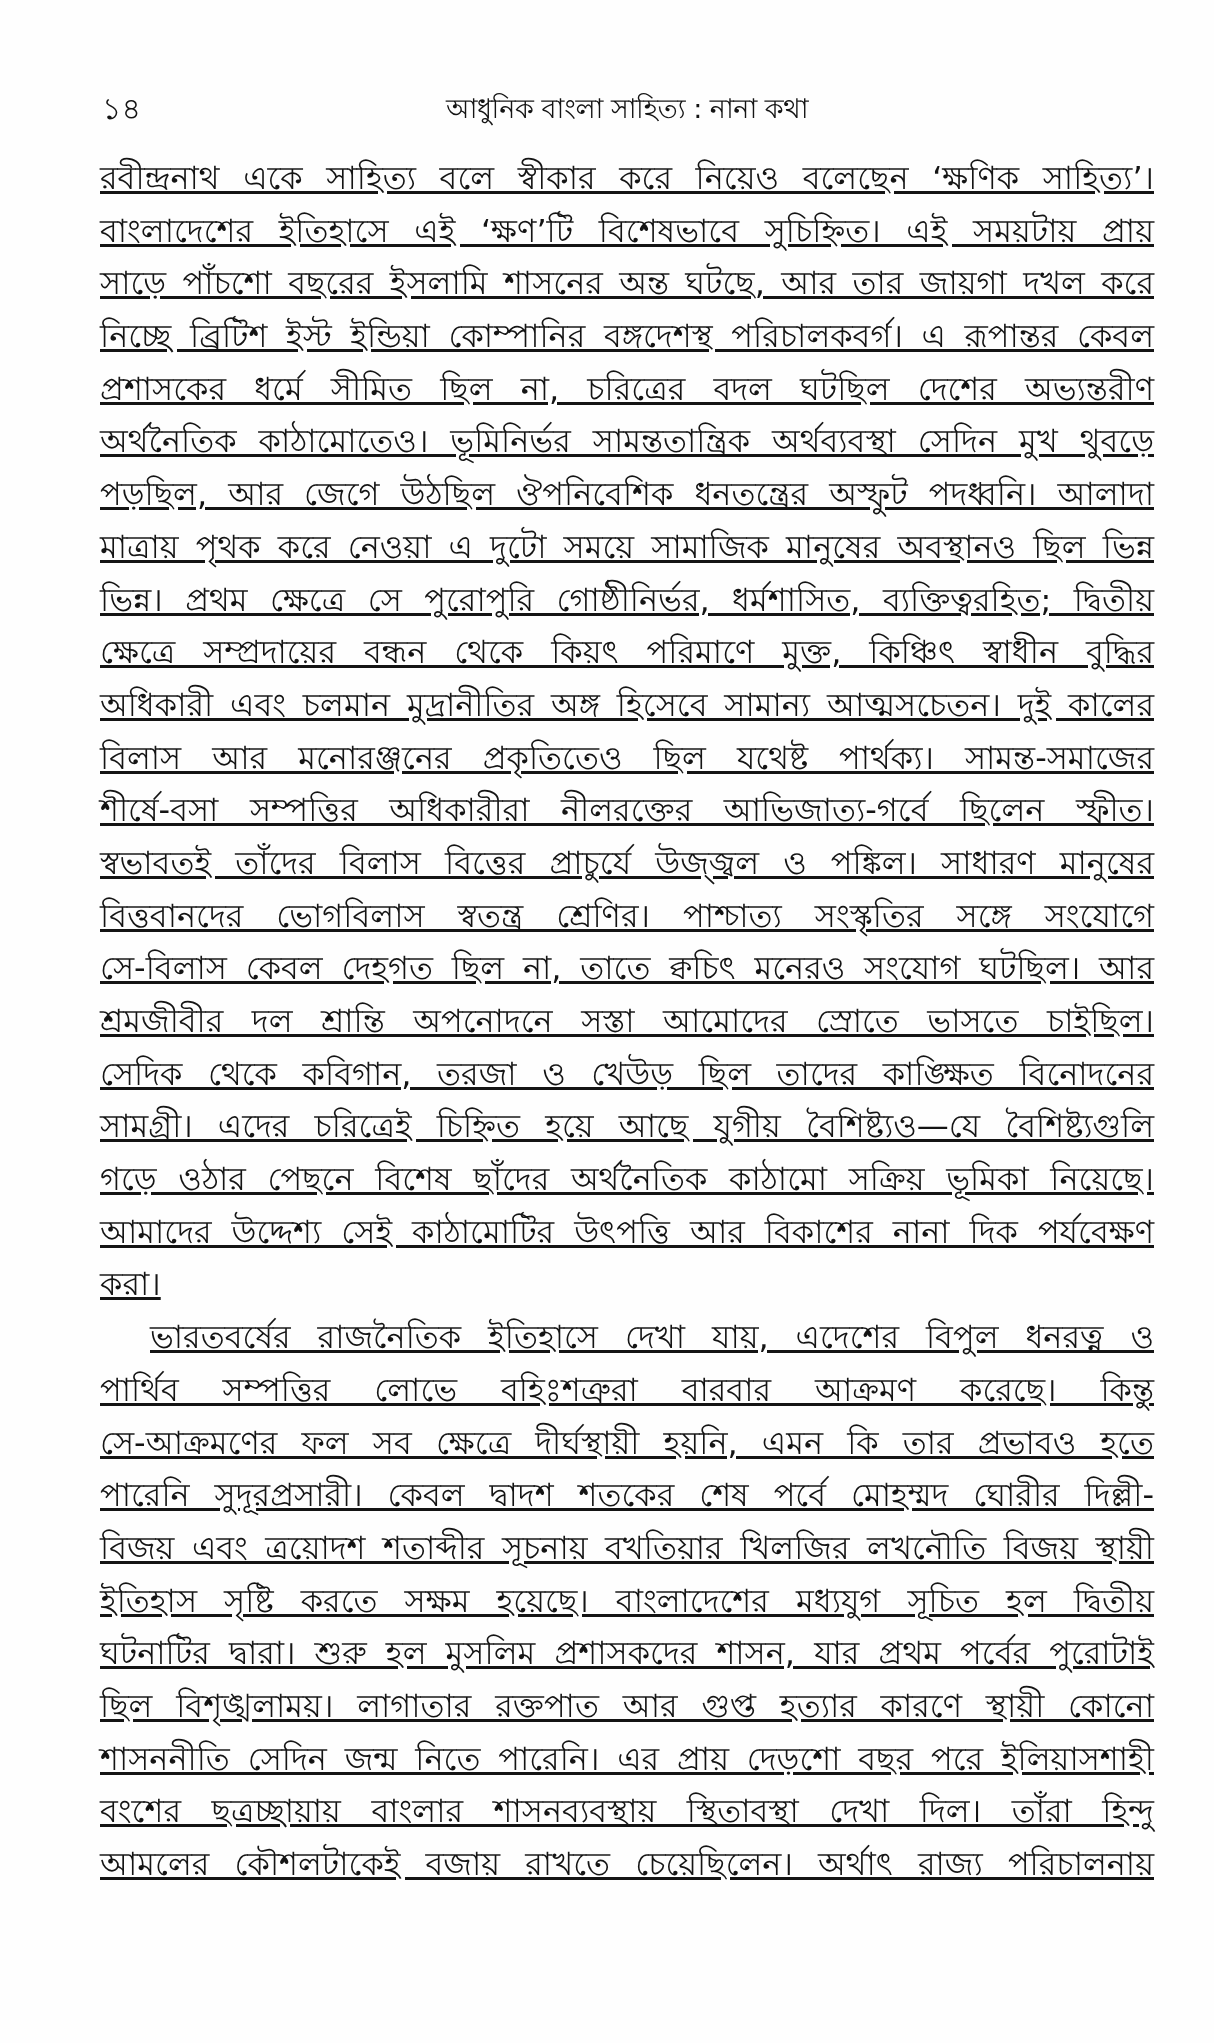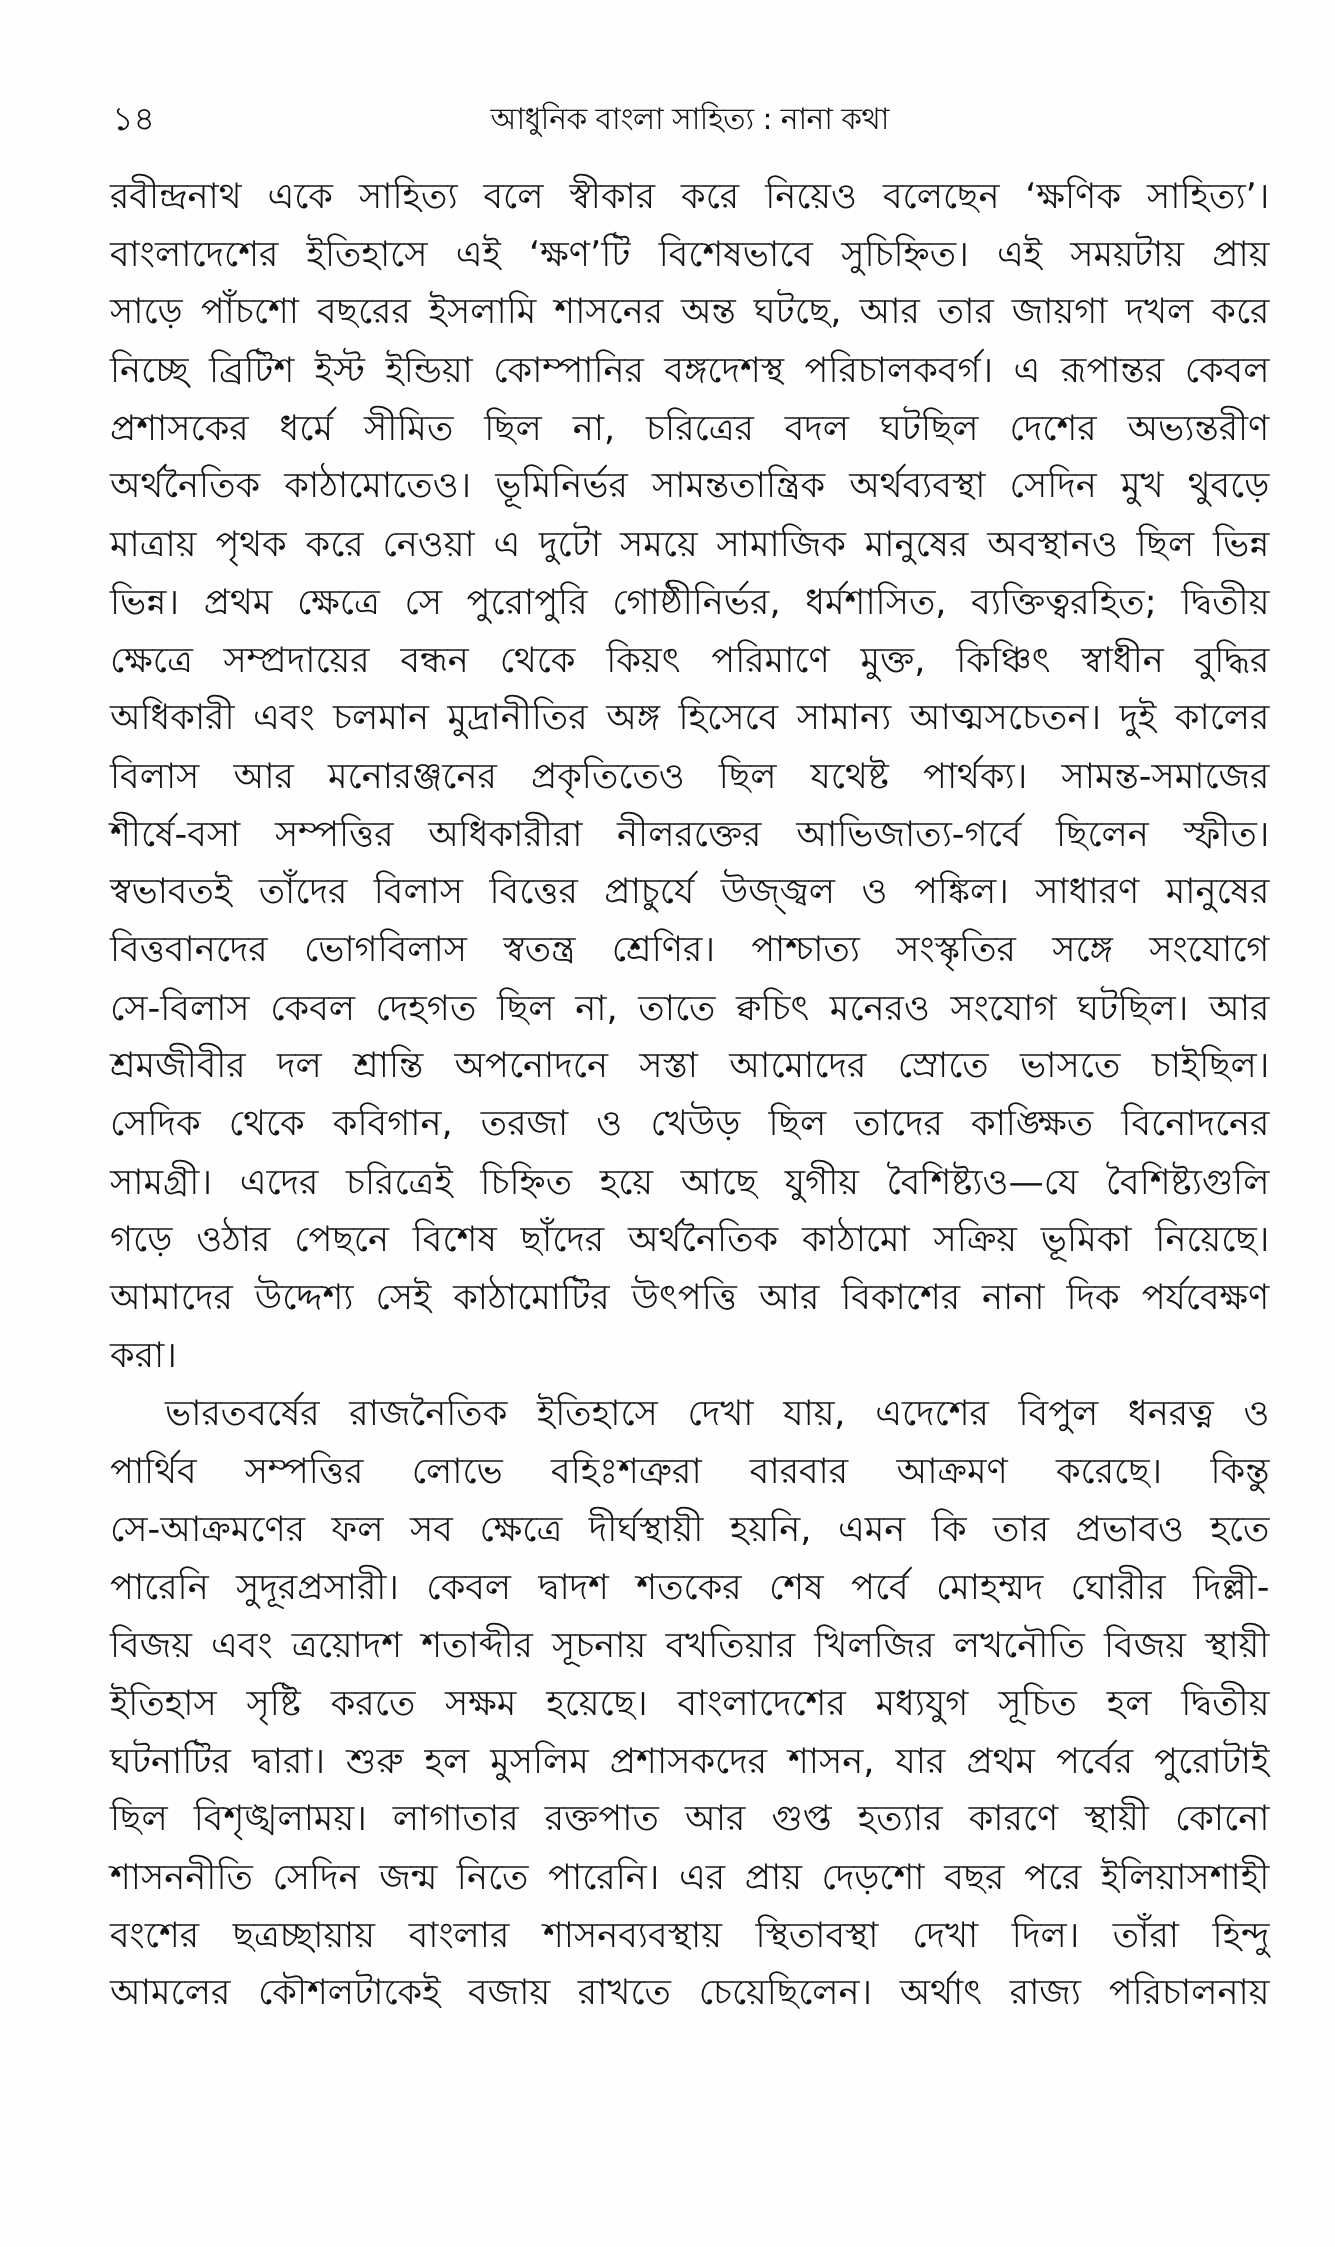--- a/index.html
+++ b/index.html
@@ -43,20 +43,21 @@
       text-align: center;
       font-size: 27px;
       line-height: 46px;
       letter-spacing: -0.5px;
     }
     .body-text {
       position: absolute;
       left: 100px;
       top: 152px;
       width: 1054px;
+      text-decoration: underline;
     }
     .line {
       display: block;
       height: 52.7px;
       line-height: 52.7px;
       font-size: 32px;
       white-space: nowrap;
       text-align: justify;
       text-align-last: justify;
       overflow: visible;
@@ -80,20 +81,21 @@
 
   <div class="body-text">
 
     <div>
       <span class="line">রবীন্দ্রনাথ একে সাহিত্য বলে স্বীকার করে নিয়েও বলেছেন ‘ক্ষণিক সাহিত্য’।</span>
       <span class="line">বাংলাদেশের ইতিহাসে এই ‘ক্ষণ’টি বিশেষভাবে সুচিহ্নিত। এই সময়টায় প্রায়</span>
       <span class="line">সাড়ে পাঁচশো বছরের ইসলামি শাসনের অন্ত ঘটছে, আর তার জায়গা দখল করে</span>
       <span class="line">নিচ্ছে ব্রিটিশ ইস্ট ইন্ডিয়া কোম্পানির বঙ্গদেশস্থ পরিচালকবর্গ। এ রূপান্তর কেবল</span>
       <span class="line">প্রশাসকের ধর্মে সীমিত ছিল না, চরিত্রের বদল ঘটছিল দেশের অভ্যন্তরীণ</span>
       <span class="line">অর্থনৈতিক কাঠামোতেও। ভূমিনির্ভর সামন্ততান্ত্রিক অর্থব্যবস্থা সেদিন মুখ থুবড়ে</span>
+      <span class="line">পড়ছিল, আর জেগে উঠছিল ঔপনিবেশিক ধনতন্ত্রের অস্ফুট পদধ্বনি। আলাদা</span>
       <span class="line">মাত্রায় পৃথক করে নেওয়া এ দুটো সময়ে সামাজিক মানুষের অবস্থানও ছিল ভিন্ন</span>
       <span class="line">ভিন্ন। প্রথম ক্ষেত্রে সে পুরোপুরি গোষ্ঠীনির্ভর, ধর্মশাসিত, ব্যক্তিত্বরহিত; দ্বিতীয়</span>
       <span class="line">ক্ষেত্রে সম্প্রদায়ের বন্ধন থেকে কিয়ৎ পরিমাণে মুক্ত, কিঞ্চিৎ স্বাধীন বুদ্ধির</span>
       <span class="line">অধিকারী এবং চলমান মুদ্রানীতির অঙ্গ হিসেবে সামান্য আত্মসচেতন। দুই কালের</span>
       <span class="line">বিলাস আর মনোরঞ্জনের প্রকৃতিতেও ছিল যথেষ্ট পার্থক্য। সামন্ত-সমাজের</span>
       <span class="line">শীর্ষে-বসা সম্পত্তির অধিকারীরা নীলরক্তের আভিজাত্য-গর্বে ছিলেন স্ফীত।</span>
       <span class="line">স্বভাবতই তাঁদের বিলাস বিত্তের প্রাচুর্যে উজ্জ্বল ও পঙ্কিল। সাধারণ মানুষের</span>
       <span class="line">বিত্তবানদের ভোগবিলাস স্বতন্ত্র শ্রেণির। পাশ্চাত্য সংস্কৃতির সঙ্গে সংযোগে</span>
       <span class="line">সে-বিলাস কেবল দেহগত ছিল না, তাতে ক্বচিৎ মনেরও সংযোগ ঘটছিল। আর</span>
       <span class="line">শ্রমজীবীর দল শ্রান্তি অপনোদনে সস্তা আমোদের স্রোতে ভাসতে চাইছিল।</span>

